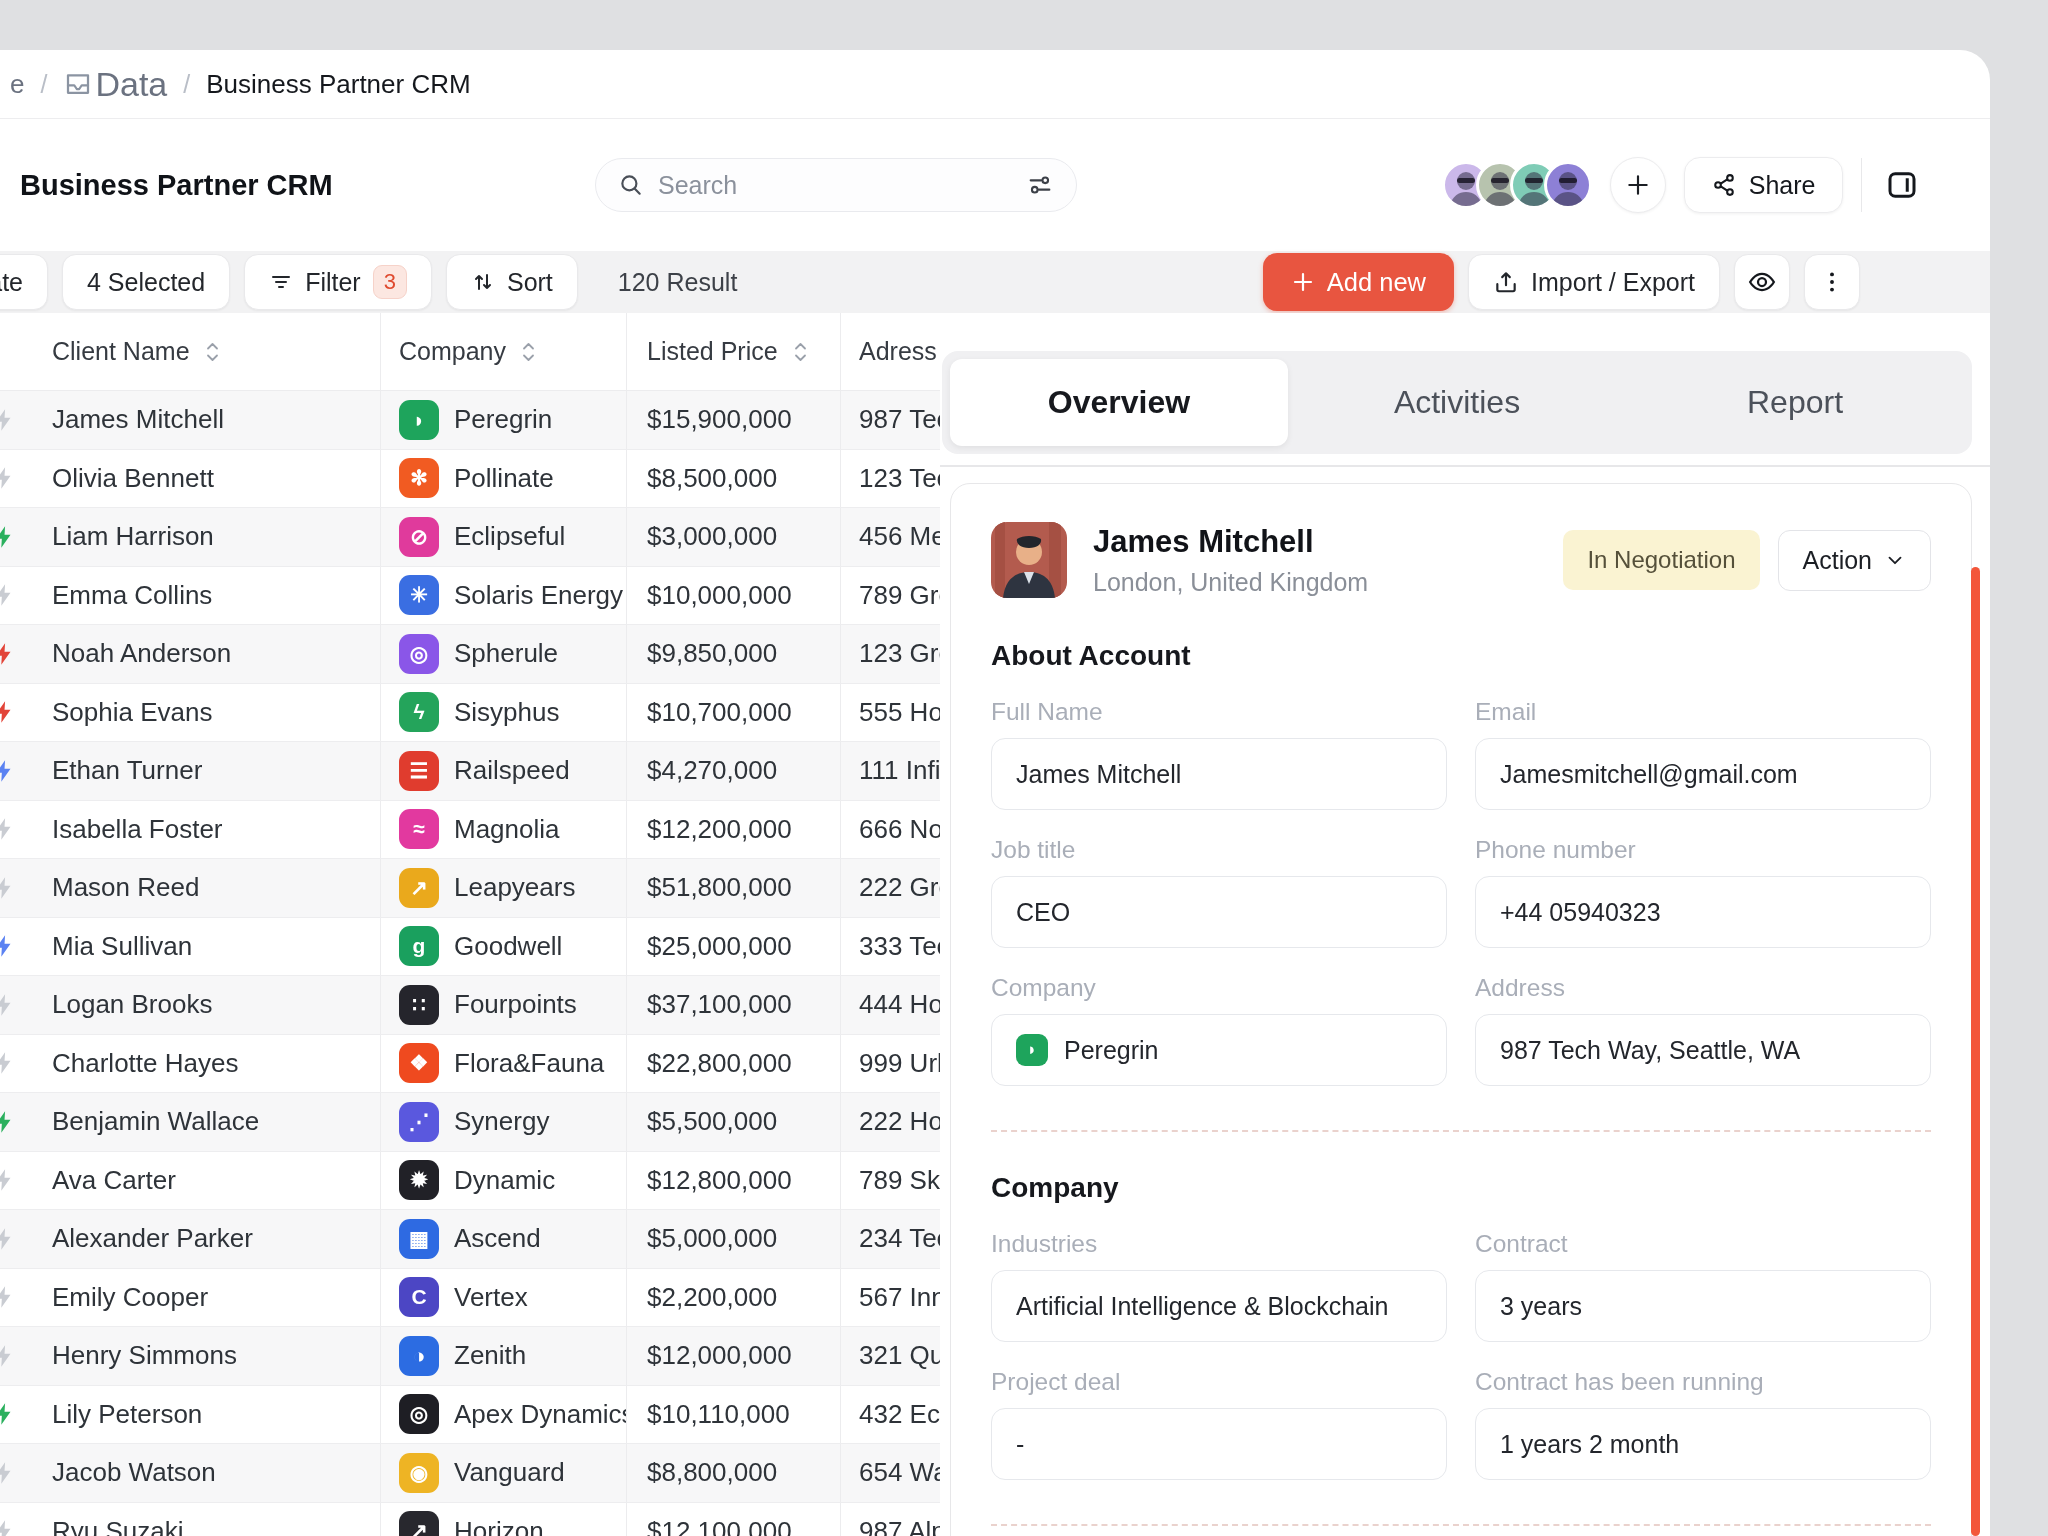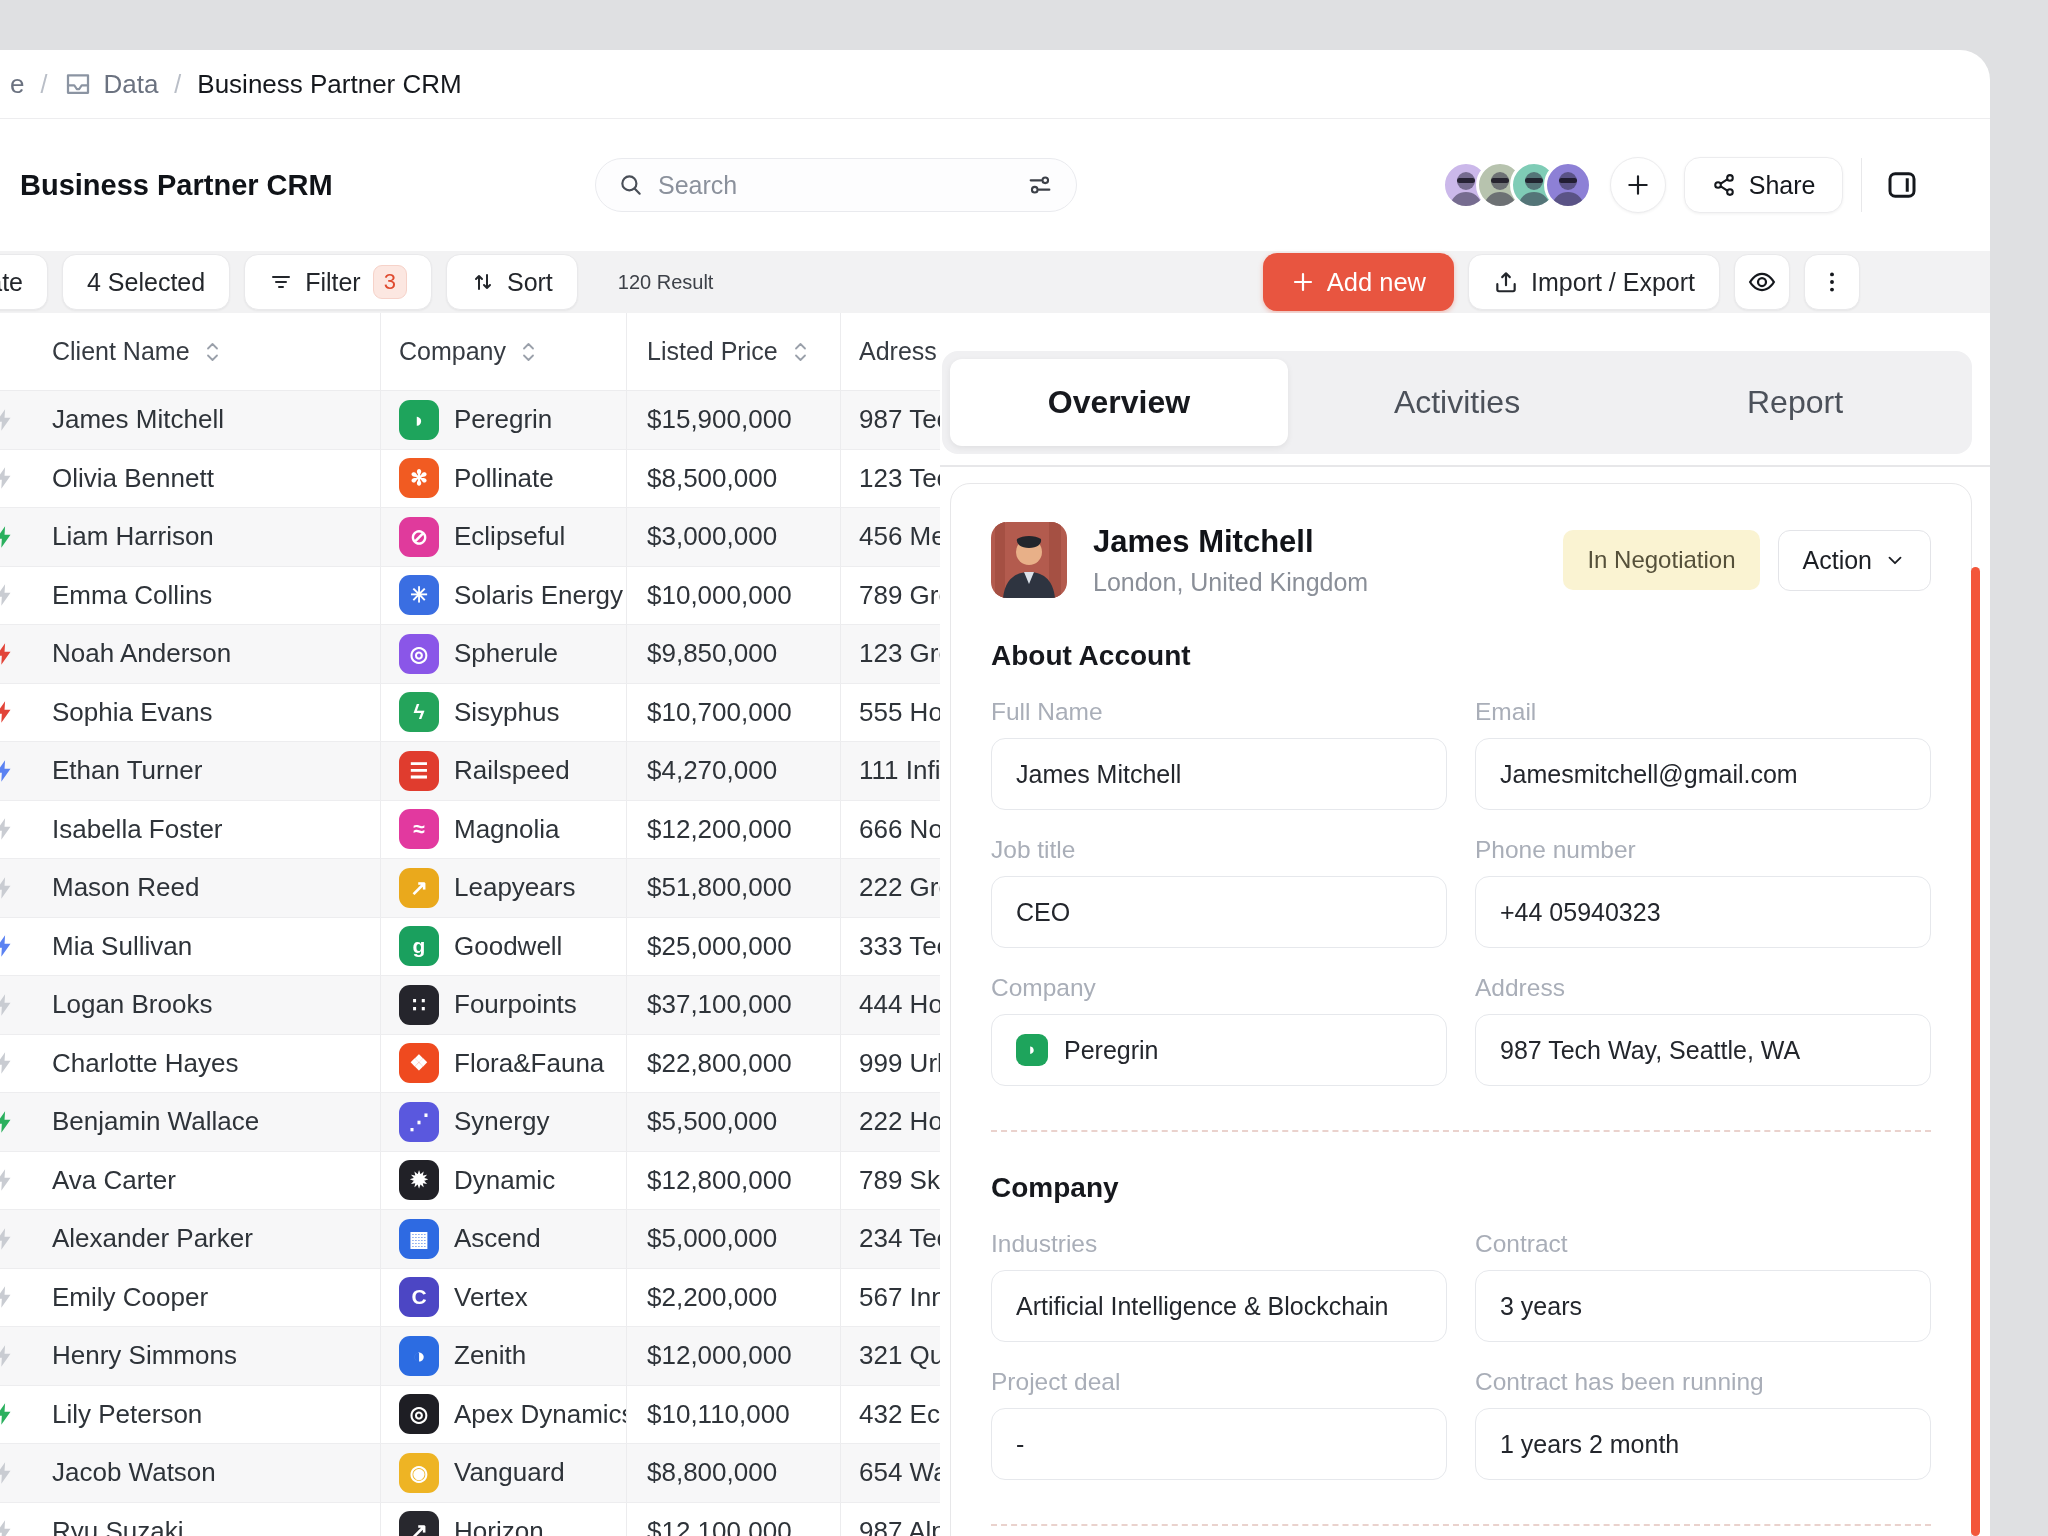--- a/index.html
+++ b/index.html
@@ -6,21 +6,21 @@
   html,body { width:2048px; height:1536px; overflow:hidden; }
   body { font-family:"Liberation Sans", sans-serif; background:#dfe0e2; position:relative; color:#212529; }
 
   .window { position:absolute; left:0; top:50px; width:1990px; height:1486px; background:#fff;
             border-top-right-radius:30px; overflow:hidden; display:flex; flex-direction:column; }
 
   
   .crumbrow { height:68px; display:flex; align-items:center; padding-left:10px; gap:16px; flex:none; }
   .crumb-tail { font-size:26px; color:#6b7280; }
   .crumb-sep { font-size:25px; color:#b9bec7; }
-  .crumb-data { display:flex; align-items:center; gap:10px; font-size:26px; color:#6b7280; cursor:pointer; }
+  .crumb-data { display:flex; align-items:center; gap:2px; font-size:34px; color:#6b7280; cursor:pointer; }
   .crumb-cur { font-size:26px; color:#15181d; font-weight:500; }
   .hline { height:1px; background:#ededef; flex:none; }
 
   
   .headrow { height:132px; display:flex; align-items:center; position:relative; flex:none; }
   .page-title { position:absolute; left:20px; font-size:29px; font-weight:550; color:#101318; }
   .searchbar { position:absolute; left:595px; width:482px; height:54px; border:1.5px solid #e9eaee; border-radius:28px;
                background:#fdfdfe; display:flex; align-items:center; padding:0 22px; gap:14px; }
   .searchbar input { border:none; outline:none; flex:1; font-size:25px; color:#30343b; background:transparent; font-family:inherit; }
   .searchbar input::placeholder { color:#8b919c; }
@@ -34,21 +34,21 @@
                gap:12px; padding:0 26px; font-size:25px; font-weight:500; color:#15181d; box-shadow:0 1px 3px rgba(0,0,0,.06); cursor:pointer; }
   .vsep { width:1.5px; height:54px; background:#e8e8ea; }
   .panel-toggle { width:44px; height:44px; display:flex; align-items:center; justify-content:center; cursor:pointer; }
 
   
   .toolbar { height:62px; background:#f2f2f3; display:flex; align-items:center; padding-right:0; flex:none; position:relative; }
   .tbtn { height:56px; background:#fff; border:1.5px solid #e9e9eb; border-radius:14px; display:flex; align-items:center;
           gap:12px; padding:0 24px; font-size:25px; color:#23262b; box-shadow:0 1px 2px rgba(0,0,0,.05); cursor:pointer; flex:none; }
   .tbtn-date { width:124px; margin-left:-76px; justify-content:flex-end; }
   .fbadge { background:#fce7e1; color:#df4a2f; border:1px solid #f6d2c9; border-radius:9px; font-size:22px; padding:3px 10px; }
-  .result-label { font-size:20px; color:#3d4148; margin-left:26px; }
+  .result-label { font-size:25px; color:#3d4148; margin-left:26px; }
   .tb-right { position:absolute; right:0; display:flex; align-items:center; gap:14px; padding-right:130px; }
   .addnew { height:58px; border-radius:14px; background:#e85540; color:#fff; display:flex; align-items:center; gap:12px;
             padding:0 28px; font-size:25.5px; font-weight:500; border:none; cursor:pointer; box-shadow:0 2px 5px rgba(232,85,64,.35); }
   .iconbtn { width:56px; height:56px; border-radius:14px; background:#fff; border:1.5px solid #e9e9eb;
              display:flex; align-items:center; justify-content:center; box-shadow:0 1px 2px rgba(0,0,0,.05); cursor:pointer; }
 
   
   .content { flex:1; position:relative; }
 
   

